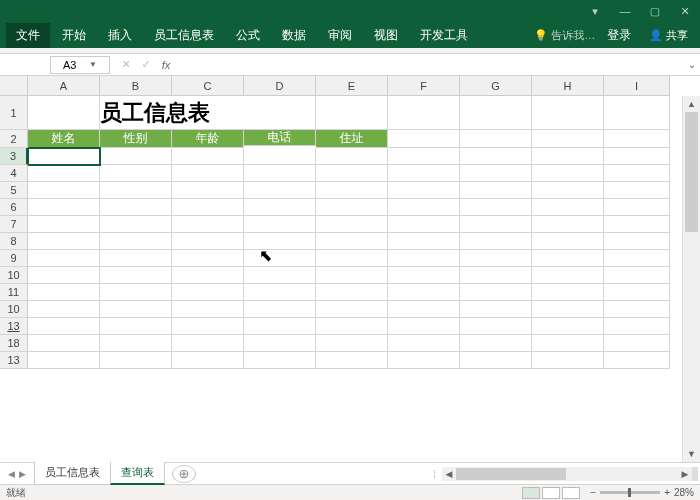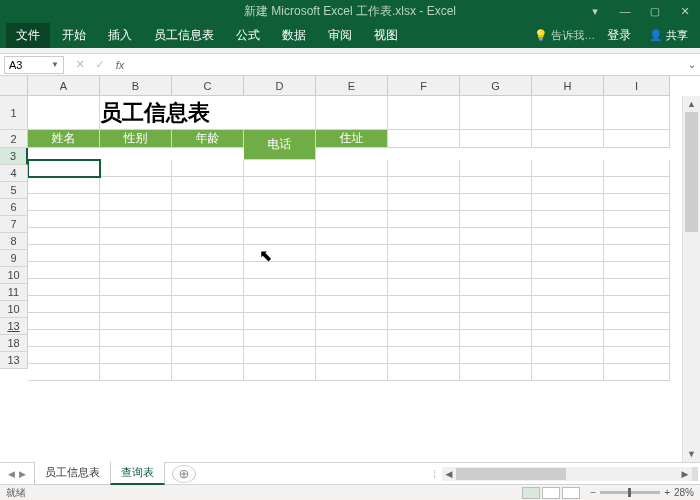--- a/index.html
+++ b/index.html
@@ -13,21 +13,21 @@
 .rtab { color: #fff; font-size: 12px; padding: 4px 10px; cursor: pointer; }
 .rtab.file { background: #0a4428; }
 .ribbon-right { margin-left: auto; display: flex; align-items: center; gap: 6px; }
 .tell-me { color: #b8d4c5; font-size: 11px; display: flex; align-items: center; gap: 3px; }
 .share-btn { color: #fff; font-size: 11px; display: flex; align-items: center; gap: 3px; padding: 2px 6px; }
 .bulb { font-size: 11px; }
 
 .ribbon-body { height: 6px; background: #f3f2f1; border-bottom: 1px solid #d4d4d4; }
 
 .formula-bar { height: 22px; display: flex; align-items: center; border-bottom: 1px solid #d4d4d4; background: #fff; padding-left: 4px; position: relative; }
-.namebox { width: 60px; height: 18px; border: 1px solid #ccc; font-size: 11px; padding: 1px 4px; display: flex; align-items: center; background: #fff; }
+.namebox { width: 60px; height: 18px; border: 1px solid #ccc; font-size: 11px; padding: 1px 12px; display: flex; align-items: center; background: #fff; margin-left: 46px; }
 .nb-arrow { margin-left: auto; font-size: 8px; color: #666; }
 .fb-sep { width: 6px; }
 .fb-btn { width: 20px; height: 18px; display: flex; align-items: center; justify-content: center; color: #bbb; font-size: 11px; }
 .fx { font-style: italic; color: #666; }
 .formula-input { flex: 1; height: 18px; font-size: 11px; padding: 1px 4px; }
 .fb-expand { width: 16px; color: #666; font-size: 10px; text-align: center; }
 
 .grid-area { display: flex; height: 386px; position: relative; }
 .corner { width: 28px; height: 20px; background: #f0f0f0; border-right: 1px solid #ccc; border-bottom: 1px solid #ccc; position: absolute; left: 0; top: 0; z-index: 3; }
 .col-headers { position: absolute; left: 28px; top: 0; right: 18px; height: 20px; display: flex; z-index: 2; }
@@ -66,38 +66,38 @@
 .zoom { display: flex; align-items: center; gap: 4px; }
 .zoom .slider { width: 60px; height: 3px; background: #bbb; position: relative; }
 .zoom .slider::after { content: ""; position: absolute; left: 28px; top: -3px; width: 3px; height: 9px; background: #666; }
 
 .cursor { position: absolute; left: 259px; top: 246px; font-size: 16px; color: #000; pointer-events: none; z-index: 100; }
 </style>
 </head>
 <body>
 
 <div class="titlebar">
-  <span>新建 Microsoft Excel 工作表.xlsx - Excel</span>
   <div class="win-controls">
     <div class="win-btn">▾</div>
     <div class="win-btn">—</div>
     <div class="win-btn">▢</div>
     <div class="win-btn">✕</div>
   </div>
 </div>
 
 <div class="ribbon-tabs">
   <div class="rtab file">文件</div>
   <div class="rtab">开始</div>
   <div class="rtab">插入</div>
   <div class="rtab">员工信息表</div>
   <div class="rtab">公式</div>
   <div class="rtab">数据</div>
   <div class="rtab">审阅</div>
   <div class="rtab">视图</div>
+  <div class="rtab">开发工具</div>
   <div class="ribbon-right">
     <div class="tell-me">
         <span class="bulb">💡</span>
         <span>告诉我…</span>
       </div>
     <div class="rtab" style="padding:4px 6px">登录</div>
     <div class="share-btn">
         <span>👤</span>
         <span>共享</span>
       </div>
@@ -155,21 +155,21 @@
         <div class="cell" style="width: 72px; height: 34px;"></div>
         <div class="cell" style="width: 72px; height: 34px;"></div>
         <div class="cell" style="width: 72px; height: 34px;"></div>
         <div class="cell" style="width: 72px; height: 34px;"></div>
         <div class="cell" style="width: 66px; height: 34px;"></div>
       </div>
       <div class="row">
         <div class="cell hdr-cell" style="width: 72px; height: 18px;">姓名</div>
         <div class="cell hdr-cell" style="width: 72px; height: 18px;">性别</div>
         <div class="cell hdr-cell" style="width: 72px; height: 18px;">年龄</div>
-        <div class="cell hdr-cell" style="width: 72px; height: 30px;">电话</div>
+        <div class="cell hdr-cell" style="width: 72px; height: 16px;">电话</div>
         <div class="cell hdr-cell" style="width: 72px; height: 18px;">住址</div>
         <div class="cell" style="width: 72px; height: 18px;"></div>
         <div class="cell" style="width: 72px; height: 18px;"></div>
         <div class="cell" style="width: 72px; height: 18px;"></div>
         <div class="cell" style="width: 66px; height: 18px;"></div>
       </div>
       <div class="row">
         <div class="cell sel-cell" style="width: 72px; height: 17px;"></div>
         <div class="cell" style="width: 72px; height: 17px;"></div>
         <div class="cell" style="width: 72px; height: 17px;"></div>

